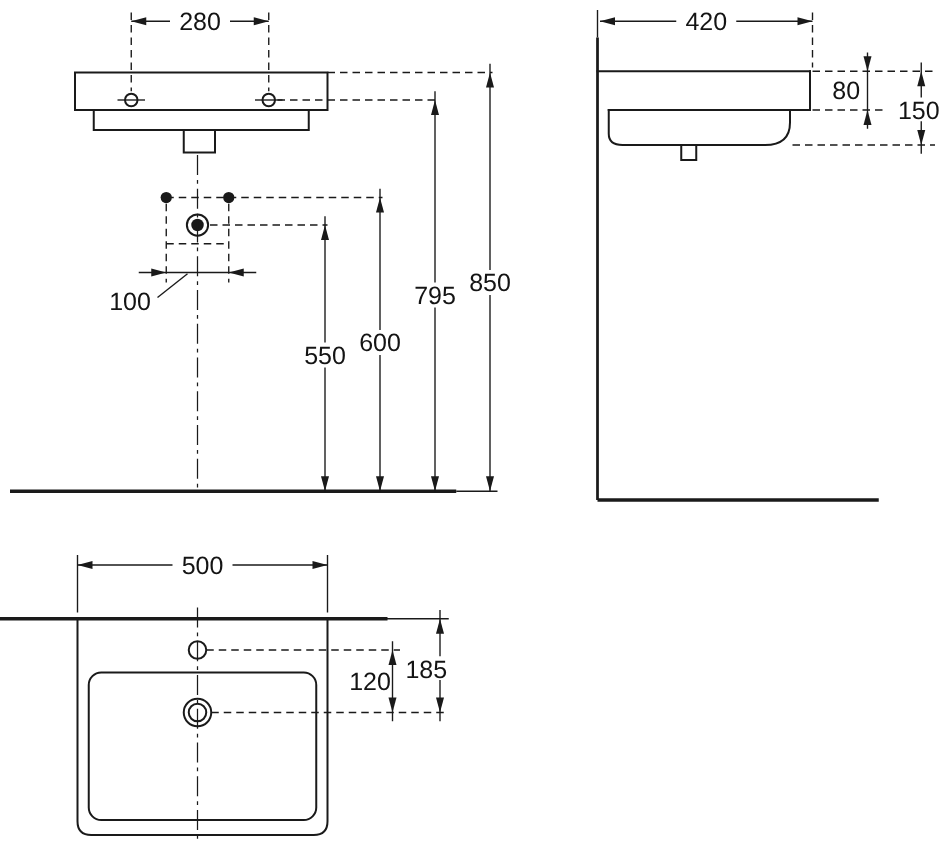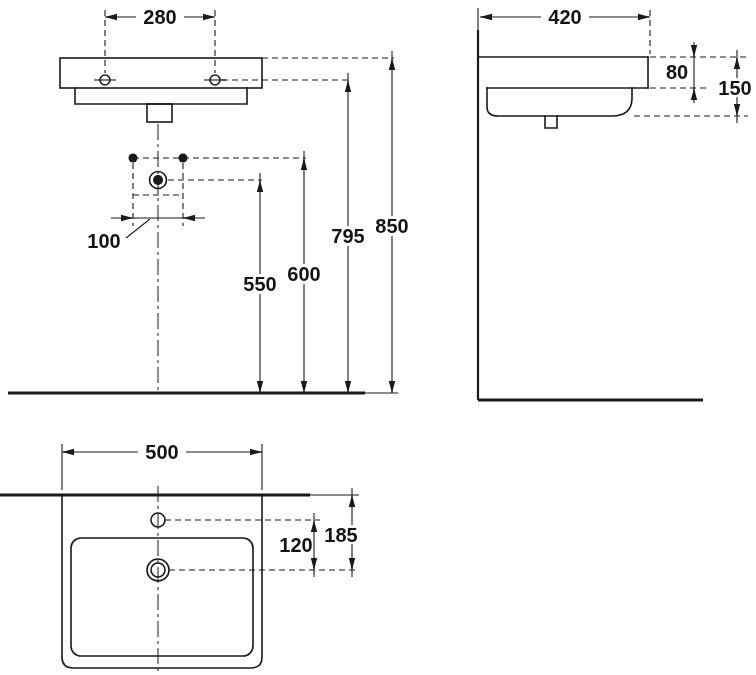--- a/index.html
+++ b/index.html
@@ -1,18 +1,18 @@
 <!DOCTYPE html>
 <html style="--line: #1a1a1a; --bg: #ffffff;"><head>
 <meta charset="utf-8">
 <style>
   :root{ --line:#1a1a1a; --bg:#ffffff; }
   html,body{ margin:0; padding:0; background:#fff; }
   .stage{ width:756px; height:675px; background:var(--bg); position:relative;
-          font-family:"Liberation Sans", sans-serif; overflow:hidden;font-weight:bold; }
+          font-family:"Liberation Sans", sans-serif; overflow:hidden; }
   svg{ display:block; }
   .ln   { stroke:var(--line); stroke-width:1.6; fill:none; stroke-linecap:square; }
   .thin { stroke:var(--line); stroke-width:1.1; fill:none; }
   .dash { stroke:var(--line); stroke-width:1.1; fill:none; stroke-dasharray:6 4; }
   .cl   { stroke:var(--line); stroke-width:1;   fill:none; stroke-dasharray:16 4 3 4; }
   .thick{ stroke:var(--line); stroke-width:2.8; fill:none; }
   .wall { stroke:var(--line); stroke-width:2.2; fill:none; }
   .fb   { fill:var(--line); stroke:none; }
   .bg   { fill:var(--bg); stroke:none; }
   .wfill{ fill:var(--bg); stroke:var(--line); stroke-width:1.6; }

